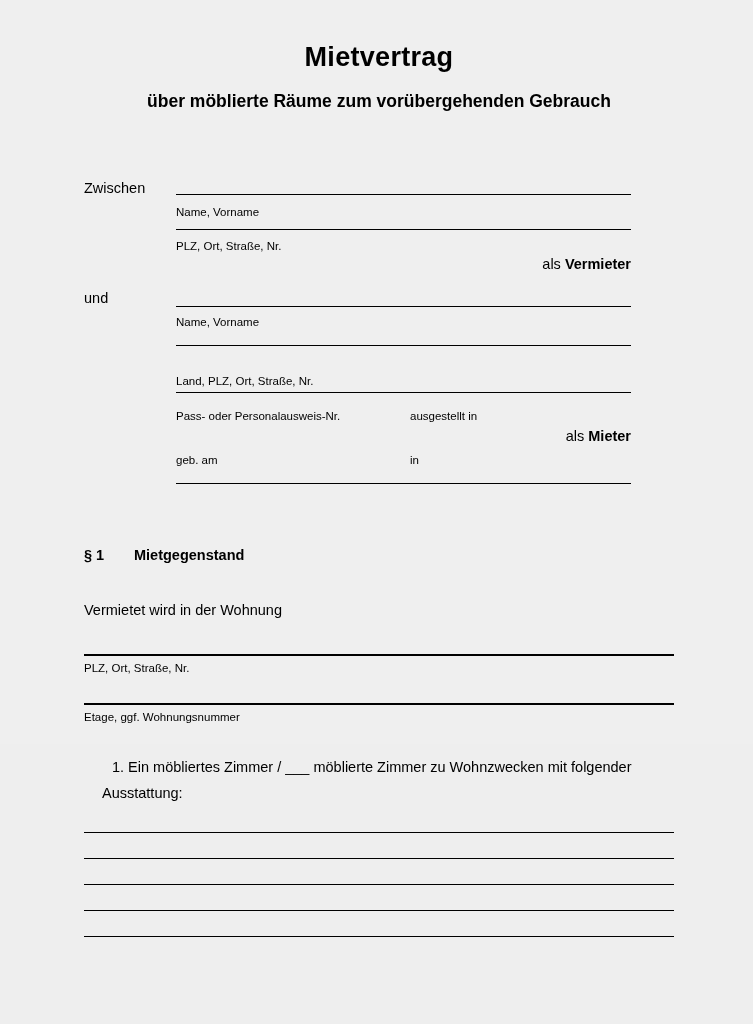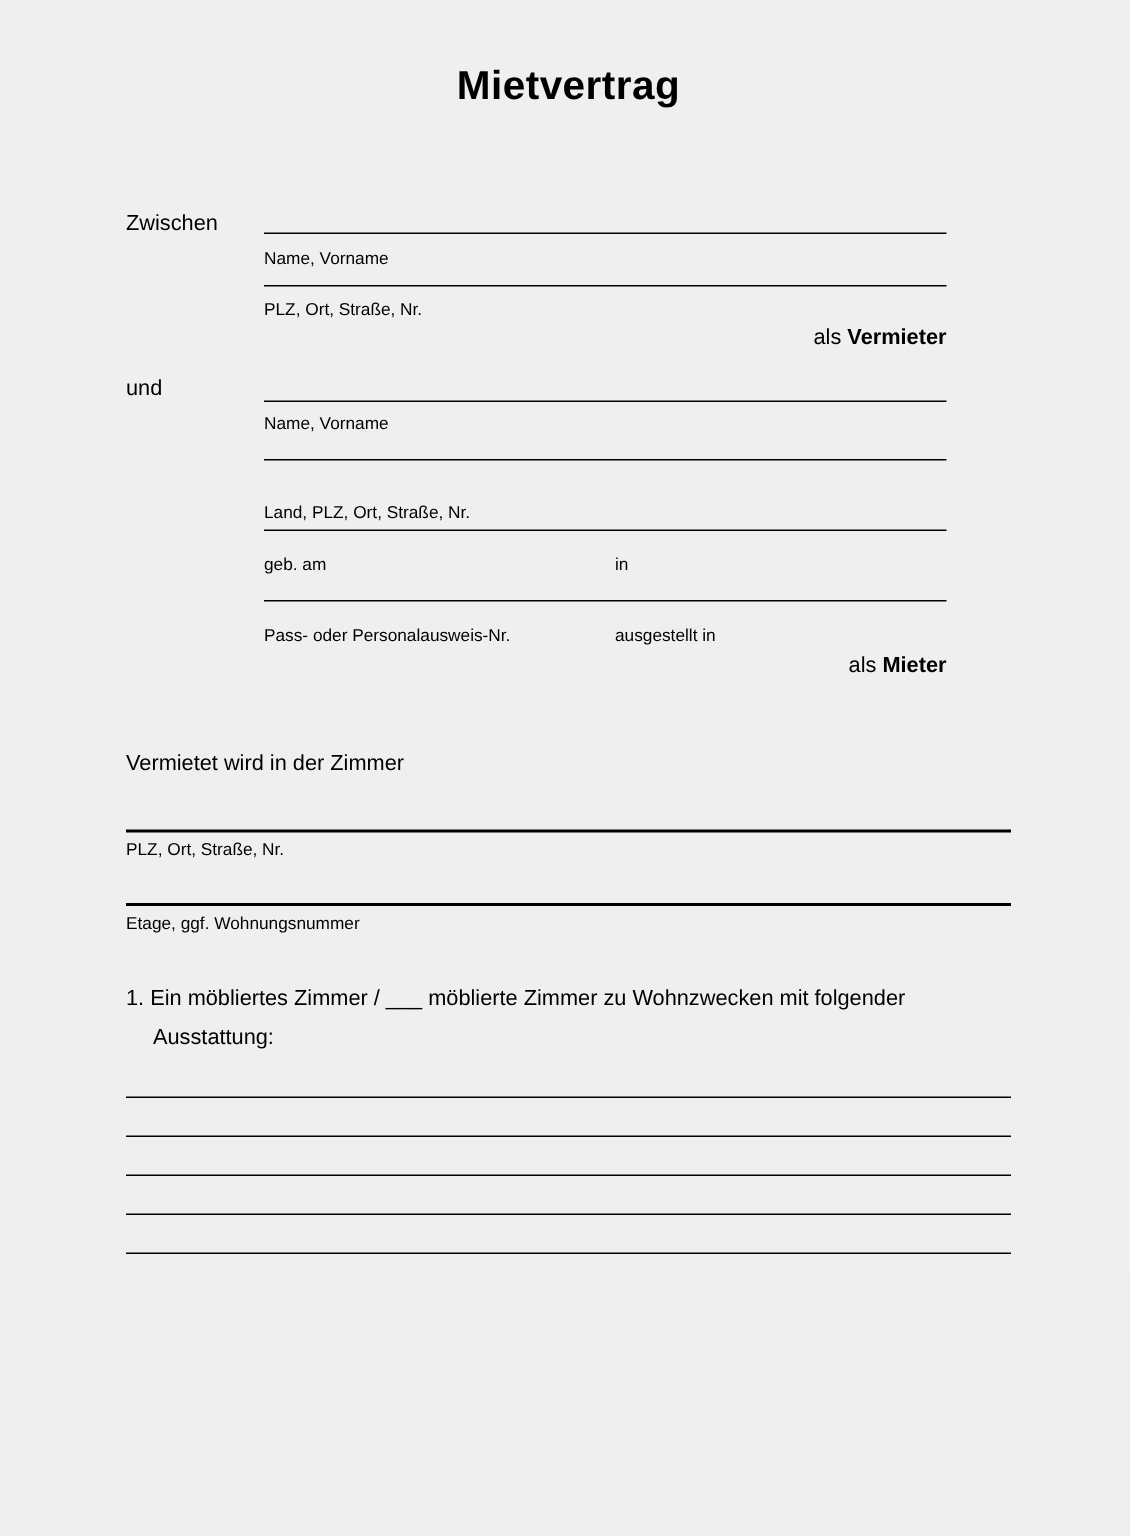--- a/index.html
+++ b/index.html
@@ -133,20 +133,21 @@
   }
 </style>
 </head>
 <body>
 
 <div class="page">
   <div class="sheet">
     <div class="content">
 
       <div class="title">Mietvertrag</div>
+      <div class="subtitle">über möblierte Räume zum vorübergehenden Gebrauch</div>
 
       <div class="parties">
 
         <div style="position:relative;height:34px;">
           <span class="side-label" style="top:8px;">Zwischen</span>
           <span class="rule" style="top:22px;"></span>
         </div>
         <div style="position:relative;height:34px;">
           <span class="caption" style="top:0;">Name, Vorname</span>
           <span class="rule" style="top:23px;"></span>
@@ -160,44 +161,47 @@
           <span class="side-label" style="top:6px;">und</span>
           <span class="rule" style="top:22px;"></span>
         </div>
         <div style="position:relative;height:47px;">
           <span class="caption" style="top:0;">Name, Vorname</span>
           <span class="rule" style="top:29px;"></span>
         </div>
         <div style="position:relative;height:47px;">
           <span class="caption" style="top:12px;">Land, PLZ, Ort, Straße, Nr.</span>
           <span class="rule" style="top:29px;"></span>
+        </div>
+        <div style="position:relative;height:44px;">
+          <span class="caption" style="top:0;">Pass- oder Personalausweis-Nr.</span>
+          <span class="caption2" style="top:0;">ausgestellt  in</span>
+          <span class="role" style="top:18px;"><span>als </span><b>Mieter</b></span>
         </div>
         <div style="position:relative;height:47px;">
           <span class="caption" style="top:0;">geb. am</span>
           <span class="caption2" style="top:0;">in</span>
           <span class="rule" style="top:29px;"></span>
         </div>
-        <div style="position:relative;height:44px;">
-          <span class="caption" style="top:0;">Pass- oder Personalausweis-Nr.</span>
-          <span class="caption2" style="top:0;">ausgestellt  in</span>
-          <span class="role" style="top:18px;"><span>als </span><b>Mieter</b></span>
-        </div>
       </div>
 
 
-
-      <div class="para" style="margin-top:39px;">Vermietet wird in der Zimmer</div>
+      <div class="section-head" style="margin-top:46px;">
+        <span class="num">§ 1</span><span>Mietgegenstand</span>
+      </div>
+
+      <div class="para" style="margin-top:39px;">Vermietet wird in der Wohnung</div>
 
       <div class="fullrule" style="margin-top:36px;"></div>
       <div class="smallcap" style="margin-top:6px;">PLZ, Ort, Straße, Nr.</div>
 
       <div class="fullrule" style="margin-top:29px;"></div>
       <div class="smallcap" style="margin-top:6px;">Etage, ggf. Wohnungsnummer</div>
 
-      <div class="listitem" style="margin-top:31px;">1. Ein möbliertes Zimmer / ___ möblierte Zimmer zu Wohnzwecken mit folgender</div>
+      <div class="listitem" style="margin-top:31px;margin-left:28px;">1. Ein möbliertes Zimmer / ___ möblierte Zimmer zu Wohnzwecken mit folgender</div>
       <div class="listitem indent">Ausstattung:</div>
 
       <div style="margin-top:26px;">
         <div class="blankline" style="margin-top:0;"></div>
         <div class="blankline" style="margin-top:25px;"></div>
         <div class="blankline" style="margin-top:25px;"></div>
         <div class="blankline" style="margin-top:25px;"></div>
         <div class="blankline" style="margin-top:25px;"></div>
       </div>
 

